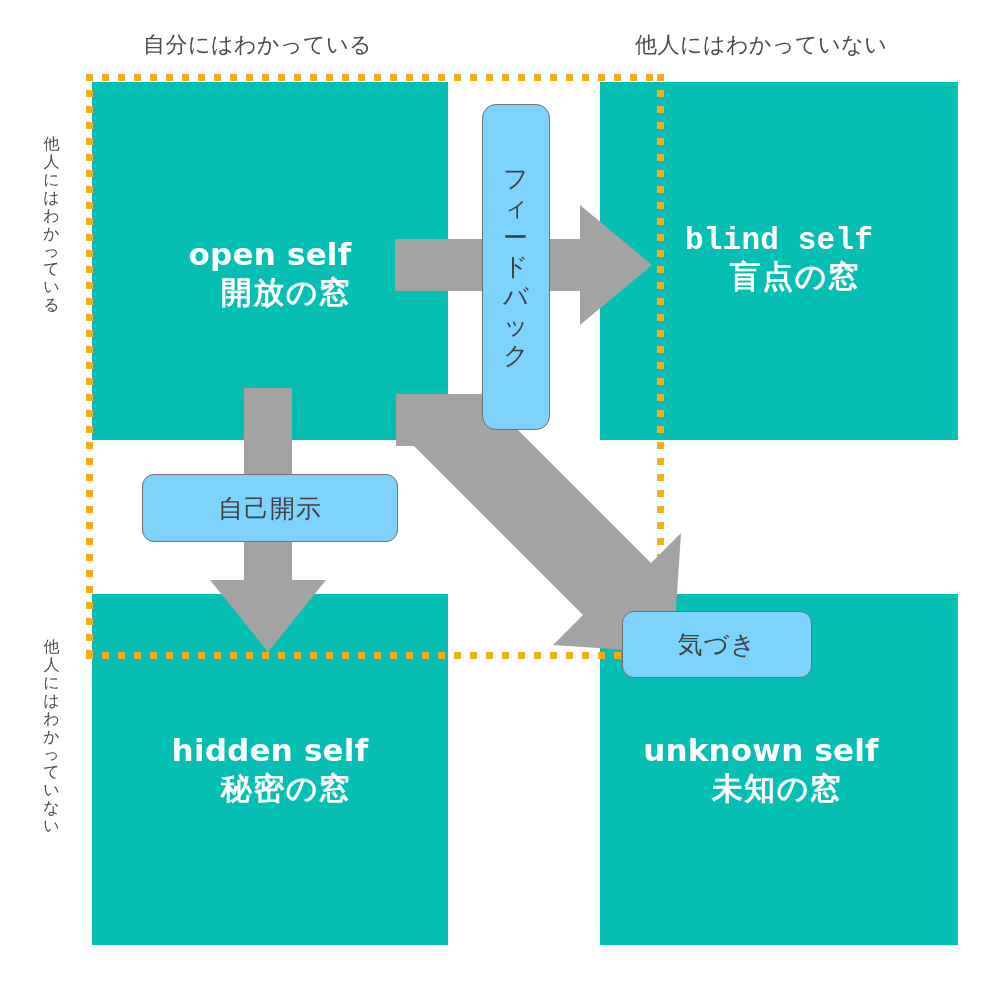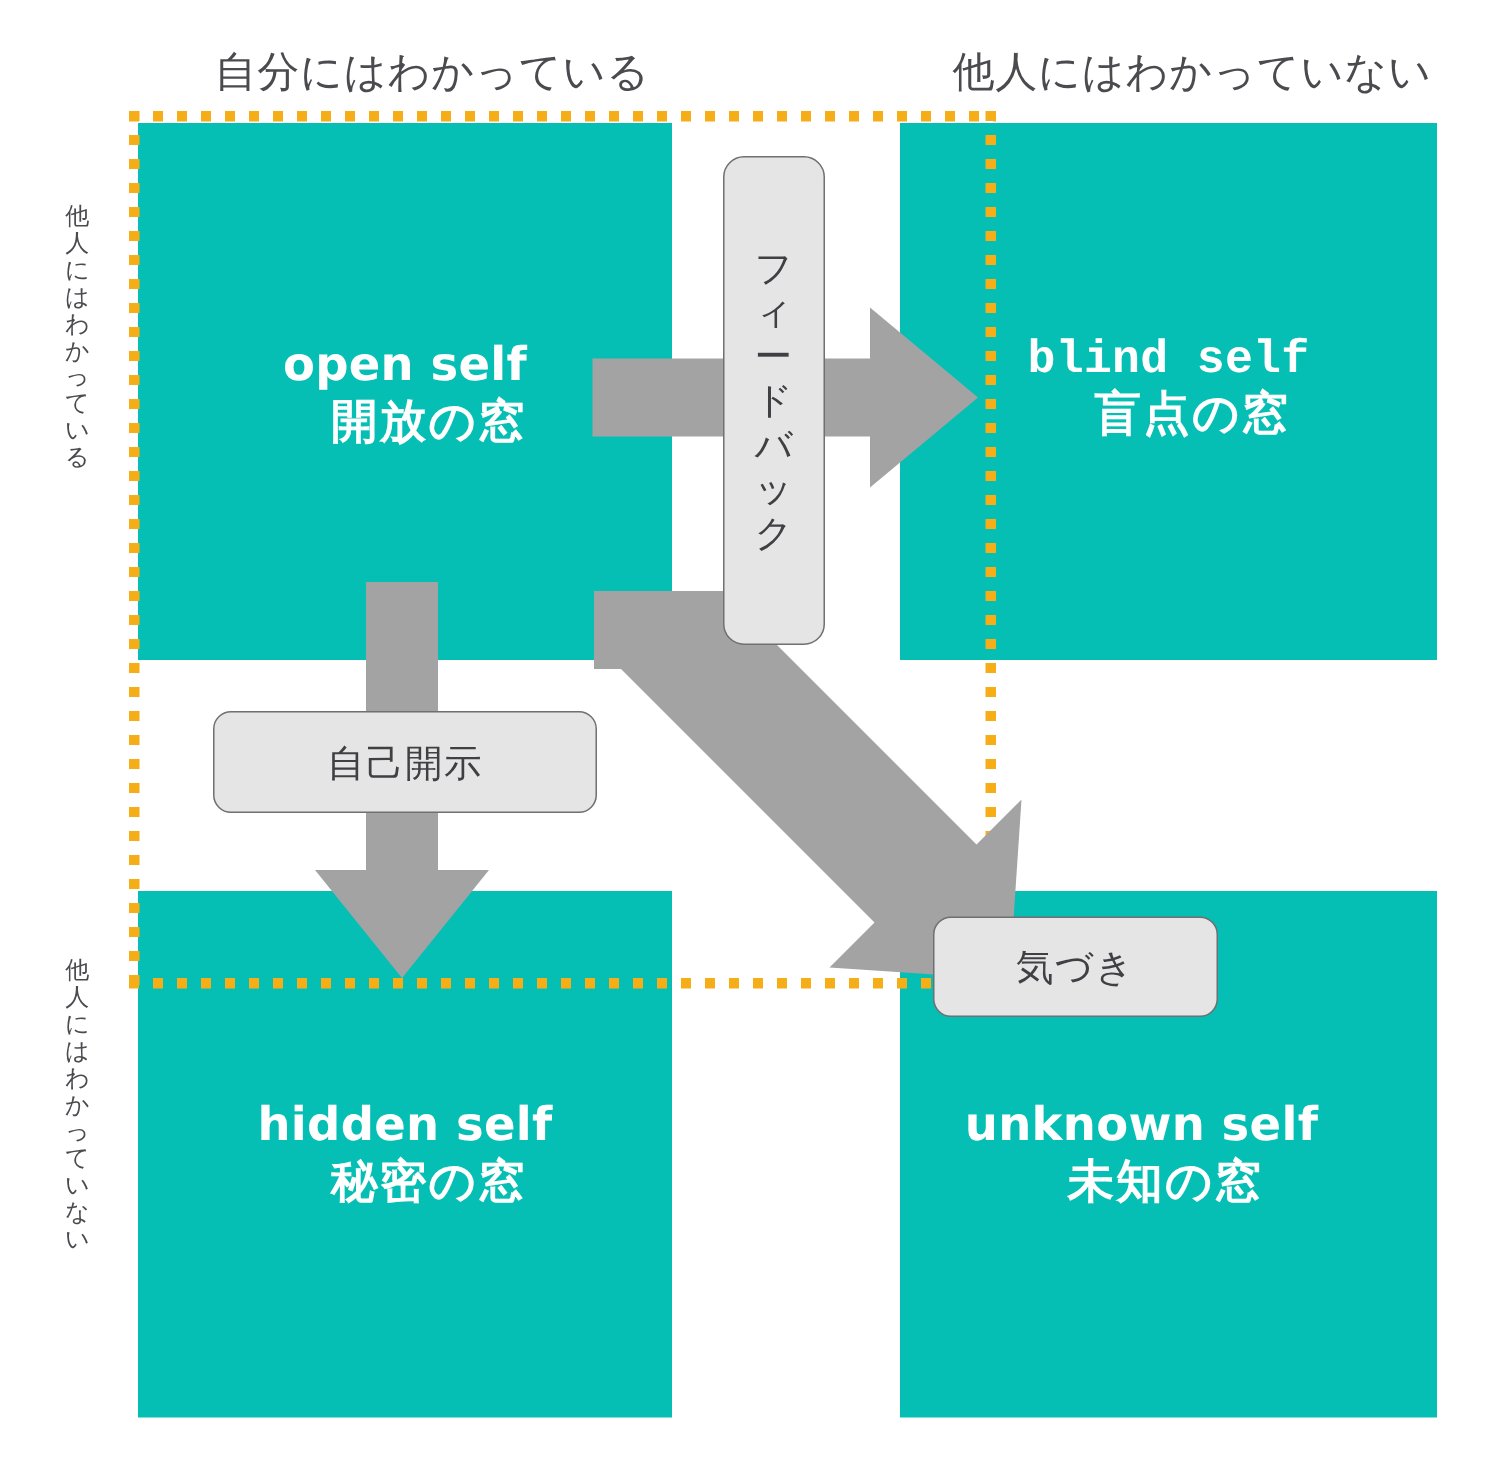--- a/index.html
+++ b/index.html
@@ -15,21 +15,21 @@
     position: relative;
     width: 1000px;
     height: 989px;
     background: #ffffff;
     overflow: hidden;
   }
 
   
   .axis-label-h {
     position: absolute;
-    font-size: 28px;
+    font-size: 22px;
     color: #4a4a4f;
     letter-spacing: 0.5px;
     white-space: nowrap;
     line-height: 1;
   }
   .axis-label-v {
     position: absolute;
     font-size: 16px;
     color: #4a4a4f;
     letter-spacing: 1px;
@@ -95,21 +95,21 @@
 
   
   .arrow-svg {
     position: absolute;
     overflow: visible;
   }
 
   
   .pill {
     position: absolute;
-    background: #e5e5e5;
+    background: #7dd3fc;
     border: 1.4px solid #6f6f74;
     border-radius: 12px;
     box-sizing: border-box;
     display: flex;
     align-items: center;
     justify-content: center;
     color: #3f3f44;
   }
   .pill-h {
     font-size: 25px;
@@ -159,21 +159,21 @@
   </svg>
 
   <svg class="arrow-svg" style="left:395px; top:205px; width:262px; height:120px;" viewBox="0 0 262 120">
     <polygon points="0,34 185,34 185,0 257,60 185,120 185,86 0,86" fill="#a3a3a3"></polygon>
   </svg>
 
   <svg class="arrow-svg" style="left:210px; top:388px; width:116px; height:266px;" viewBox="0 0 116 266">
     <polygon points="34,0 82,0 82,192 116,192 58,264 0,192 34,192" fill="#a3a3a3"></polygon>
   </svg>
 
-  <div class="quad-text" style="left:92px; top:84px; width:356px; height:358px;text-align:right;">
+  <div class="quad-text" style="left:92px; top:95px; width:356px; height:358px;text-align:right;">
     <div class="quad-en">open self</div>
     <div class="quad-ja">開放の窓</div>
   </div>
 
   <div class="quad-text" style="left:600px; top:82px; width:358px; height:358px;font-family:Liberation Mono, monospace;">
     <div class="quad-en">blind self</div>
     <div class="quad-ja">盲点の窓</div>
   </div>
 
   <div class="quad-text" style="left:92px; top:594px; width:356px; height:351px;">

